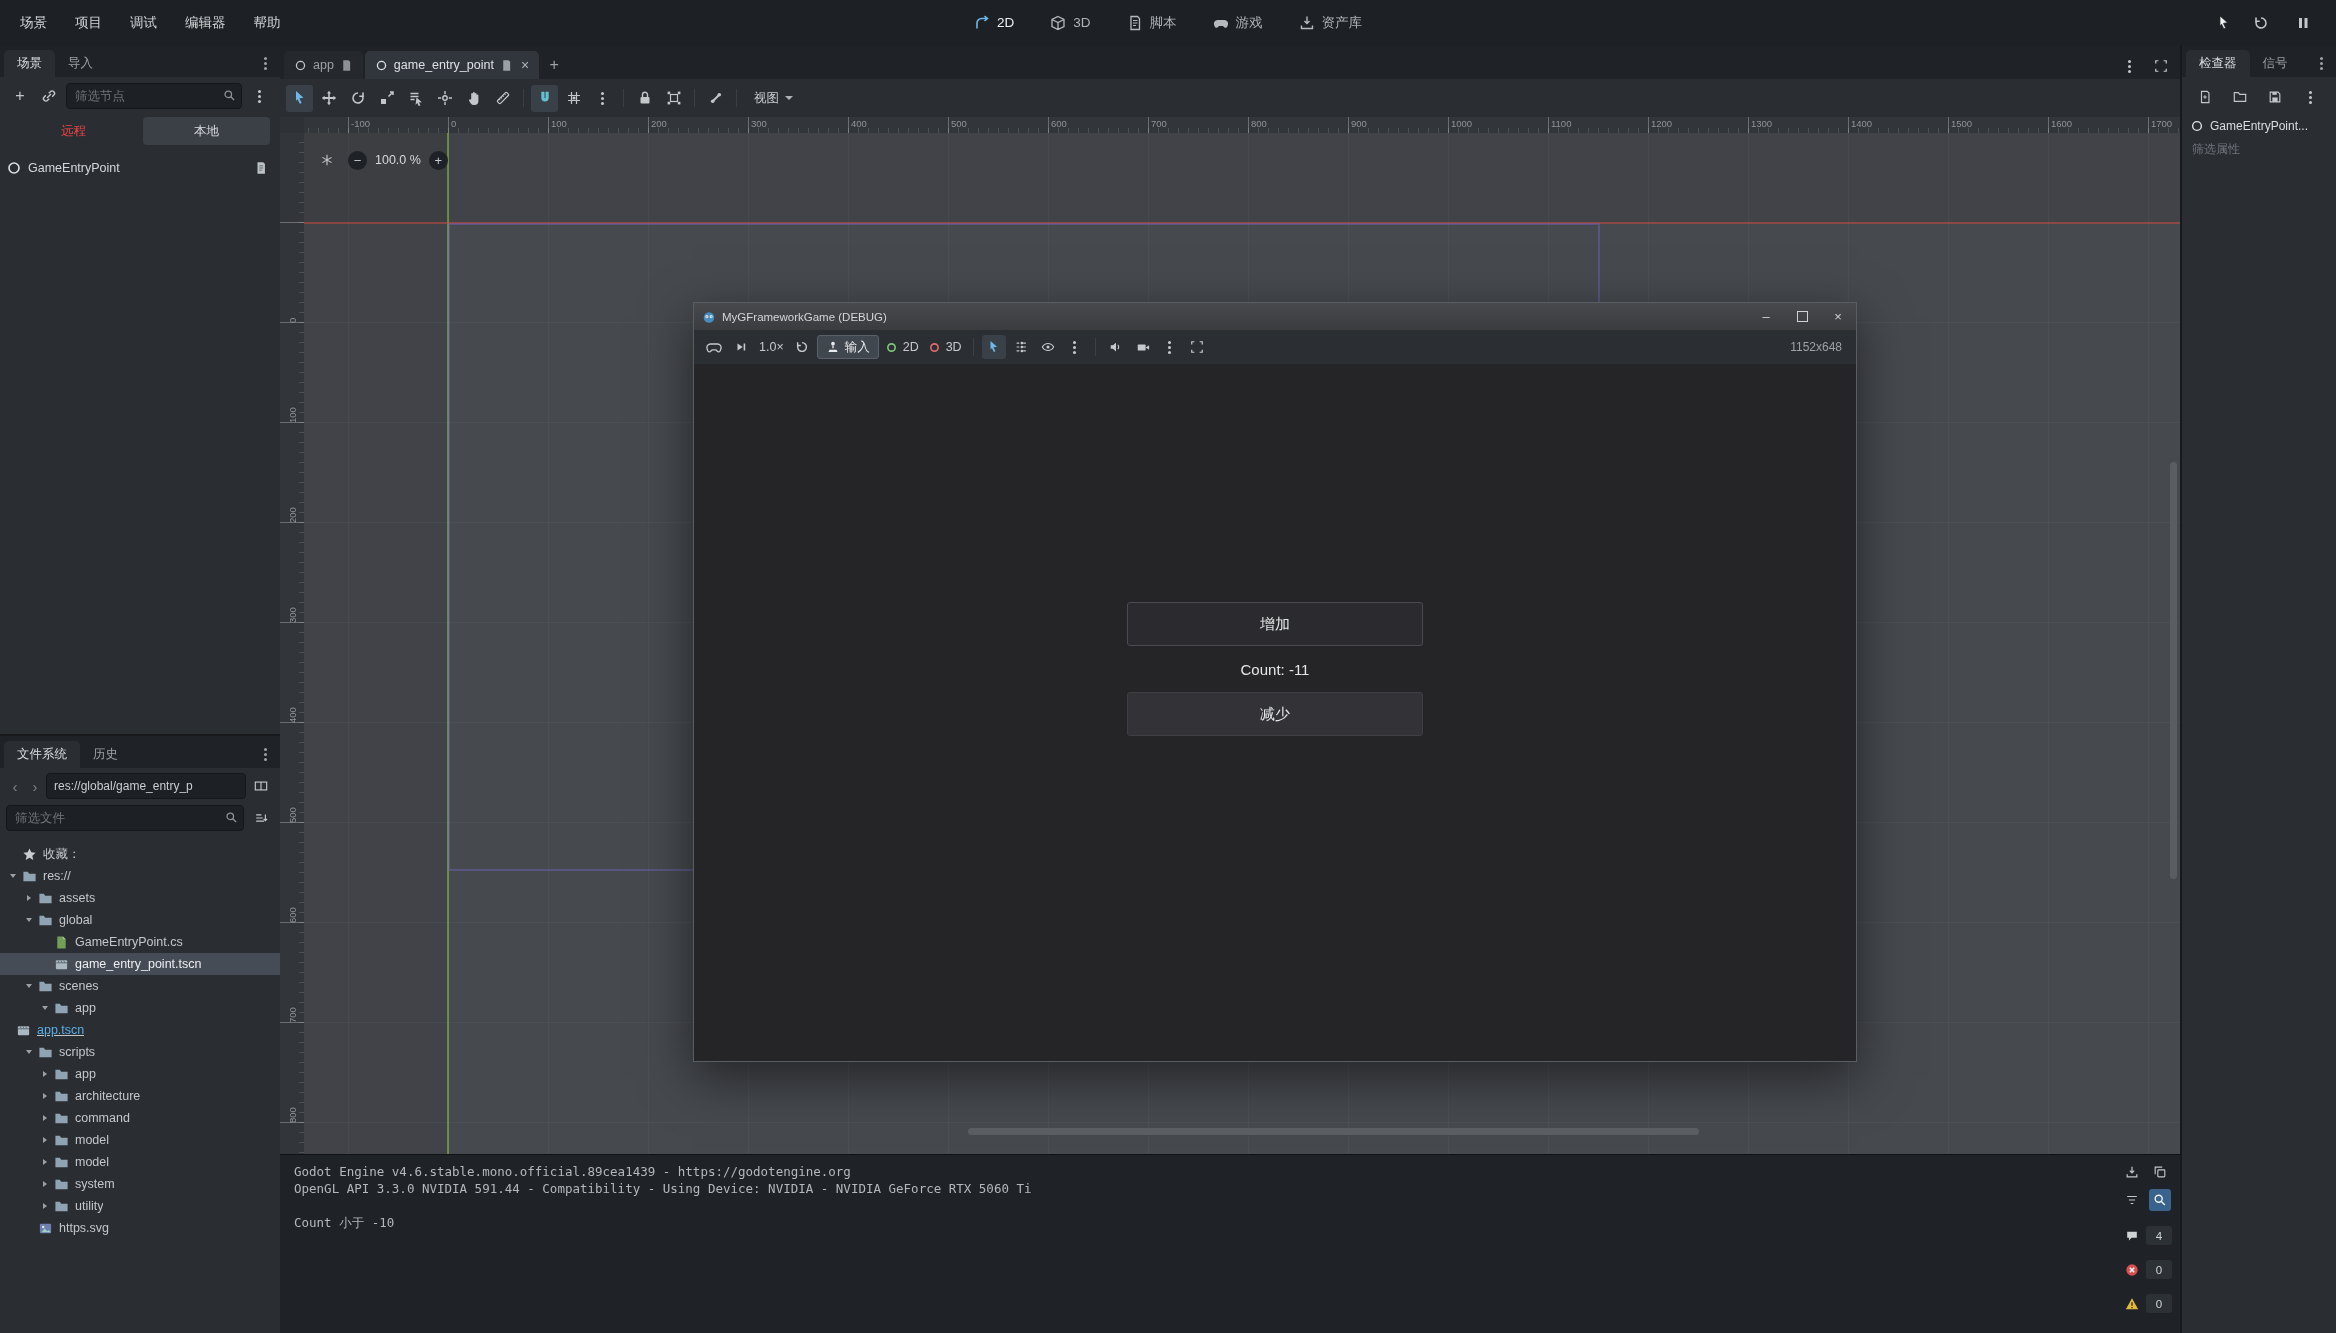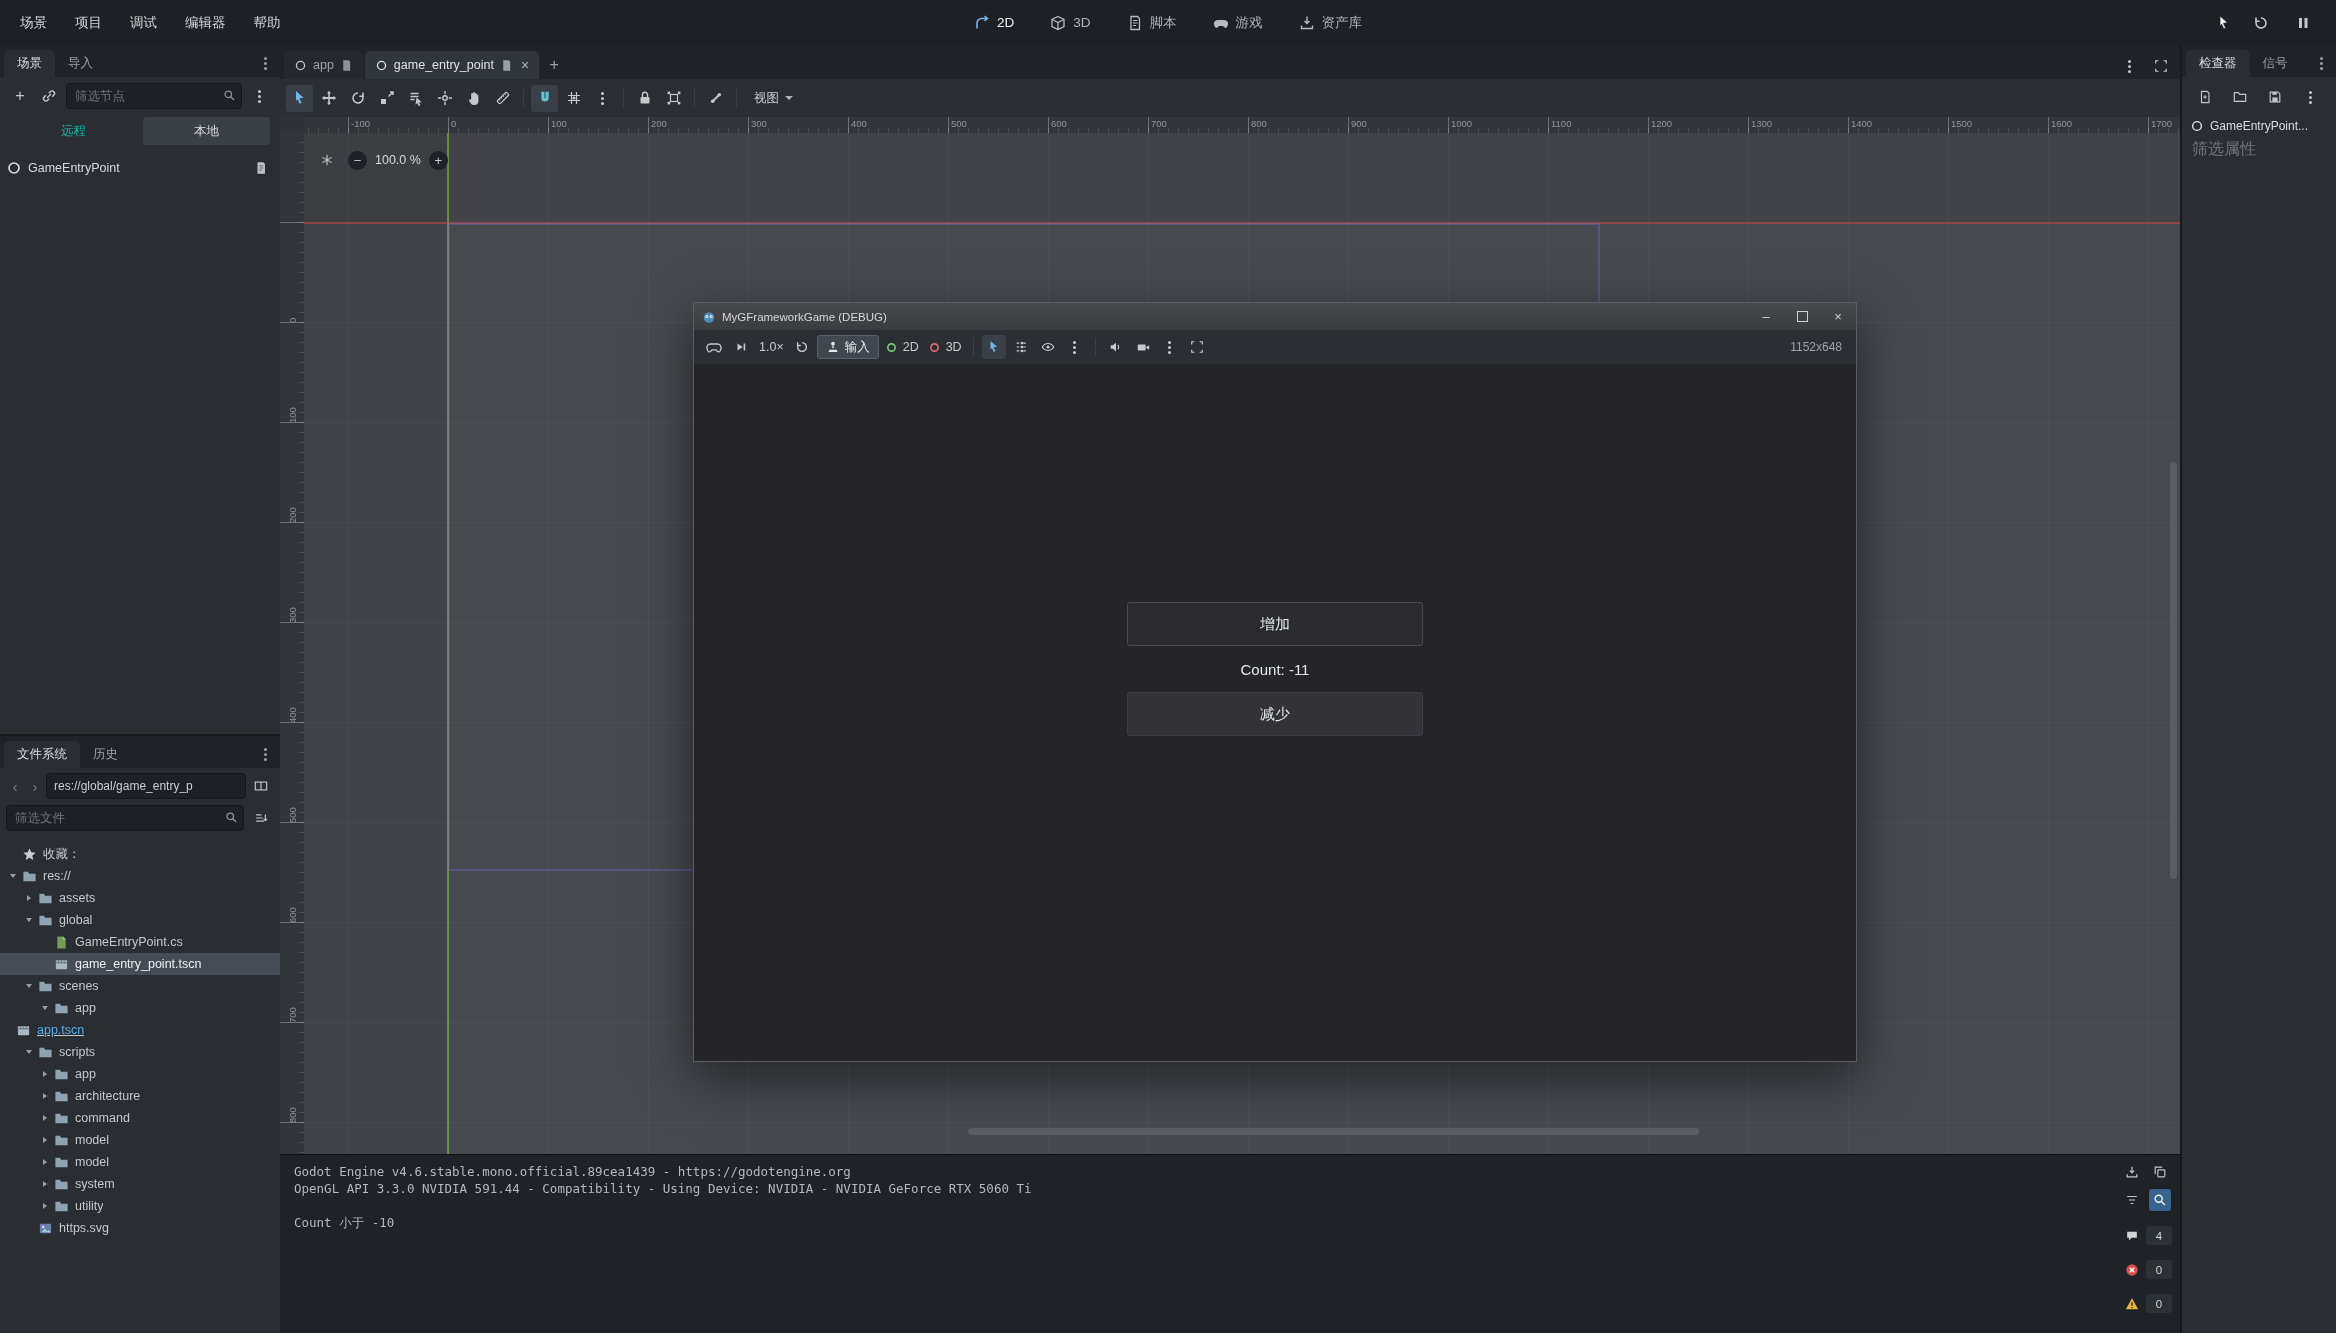--- a/index.html
+++ b/index.html
@@ -40,21 +40,21 @@
   
   .sd-toolbar{display:flex;align-items:center;gap:4px;padding:6px 8px 4px 8px;}
   .icon-btn{width:26px;height:26px;display:flex;align-items:center;justify-content:center;color:#c3c7ca;border-radius:3px;}
   .glyph-btn{font-size:16px;color:#c3c7ca;width:24px;height:26px;display:flex;align-items:center;justify-content:center;}
   .search{position:relative;flex:1;}
   .search input{width:100%;box-sizing:border-box;height:26px;background:#1d2125;border:1px solid #14171a;
                 border-radius:4px;color:#cfd3d6;font-size:12.5px;padding:0 24px 0 8px;}
   input::placeholder{color:#70767d;}
   .search .mag{position:absolute;right:6px;top:6px;color:#8c9297;}
   .sd-modes{display:flex;gap:6px;padding:4px 10px;}
-  .mode{flex:1;height:28px;border-radius:4px;font-size:12.5px;color:#14b8a6;display:flex;align-items:center;justify-content:center;}
+  .mode{flex:1;height:28px;border-radius:4px;font-size:12.5px;color:#ef4444;display:flex;align-items:center;justify-content:center;}
   .mode.active{background:#3b4046;color:#dadde0;}
   .node-row{height:26px;display:flex;align-items:center;gap:6px;padding:0 6px;margin-top:6px;font-size:12.5px;color:#d4d7da;}
   .node-row .script-btn{margin-left:auto;}
 
   
   .fs-dock{border-top:2px solid #17191c;}
   .fs-nav{display:flex;align-items:center;gap:2px;padding:5px 6px 2px 6px;}
   .nav-arrow{width:18px;height:24px;font-size:15px;color:#7c828a;display:flex;align-items:center;justify-content:center;}
   .path-input{flex:1;min-width:0;height:24px;background:#1d2125;border:1px solid #14171a;border-radius:4px;
               color:#c9cdd1;font-size:12px;padding:0 7px;}
@@ -160,21 +160,21 @@
   .obtn.active{background:#39638c;color:#eef2f5;}
   .badge-row{grid-column:1 / -1;display:flex;align-items:center;gap:7px;margin-top:9px;width:100%;justify-content:flex-end;}
   .pill{min-width:26px;height:19px;background:#2c3136;border-radius:3px;display:flex;align-items:center;justify-content:center;
         font-size:11.5px;color:#d0d4d7;padding:0 5px;box-sizing:border-box;}
 
   
   .insp-toolbar{display:flex;align-items:center;gap:9px;padding:7px 0 5px 10px;color:#c3c7ca;}
   .insp-node{display:flex;align-items:center;gap:6px;padding:4px 8px;font-size:12px;color:#dadde0;}
   .insp-node .tname{flex:1;}
   .insp-filter{width:100%;box-sizing:border-box;height:24px;background:transparent;border:none;color:#a3a3a3;
-               font-size:16px;padding:0 10px;}
+               font-size:12px;padding:0 10px;}
 </style>
 </head>
 <body>
 
 <div id="app">
 
   <header class="menubar">
     <nav class="menus">
 
         <button class="menu-item">场景</button>

